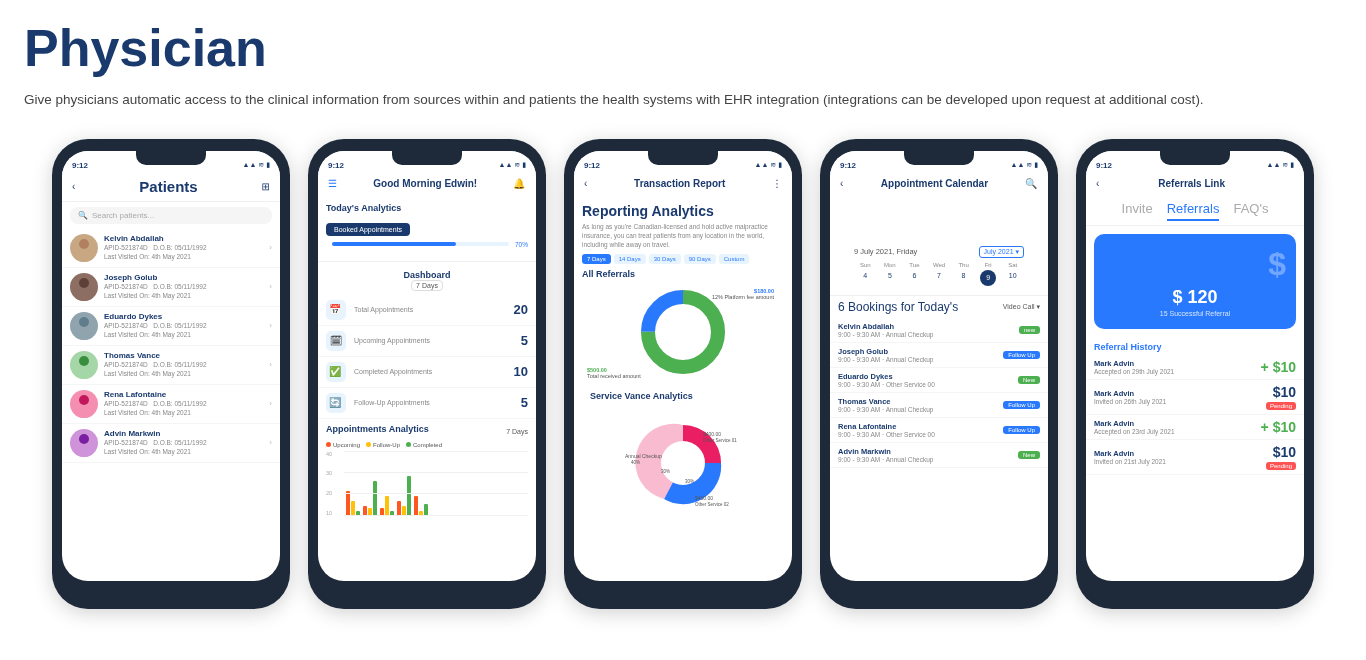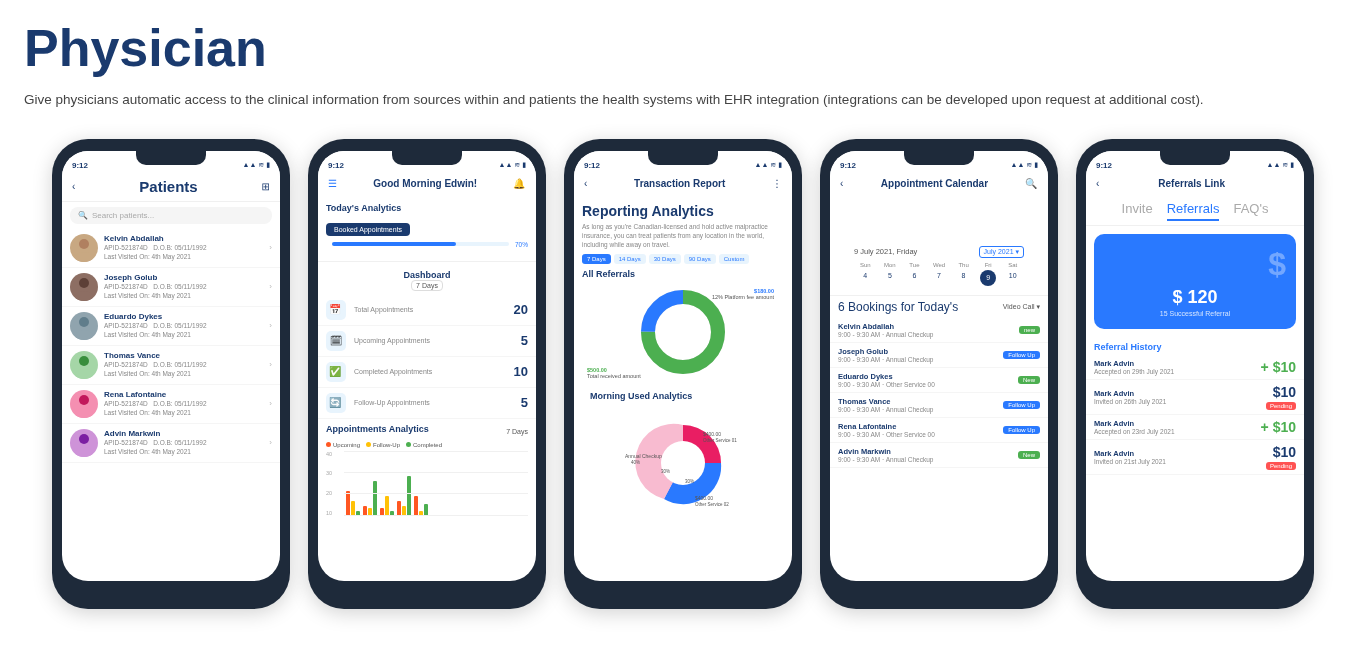--- a/index.html
+++ b/index.html
@@ -825,21 +825,21 @@
             <span>12% Platform fee amount</span>
           </div>
           <div style="position:absolute;bottom:2px;left:5px;font-size:5.5px;color:#555;">
             <span style="color:#4caf50;font-weight:700;">$500.00</span><br>
             <span>Total received amount</span>
           </div>
         </div>
       </div>
 
       <div style="background:#fff;padding:0 8px;">
-        <div class="p3-service-analytics-title">Morning Used Analytics</div>
+        <div class="p3-service-analytics-title">Service Vance Analytics</div>
         <div class="p3-pie-section">
           <svg width="160" height="110" viewBox="0 0 160 110">
 
             <circle cx="80" cy="55" r="38" fill="#f8bbd0"></circle>
 
             <path d="M80,55 L80,17 A38,38 0 0,1 118,55 Z" fill="#e91e63"></path>
 
             <path d="M80,55 L118,55 A38,38 0 0,1 61,91 Z" fill="#2979ff"></path>
 
             <path d="M80,55 L61,91 A38,38 0 0,1 80,17 Z" fill="#f8bbd0"></path>

